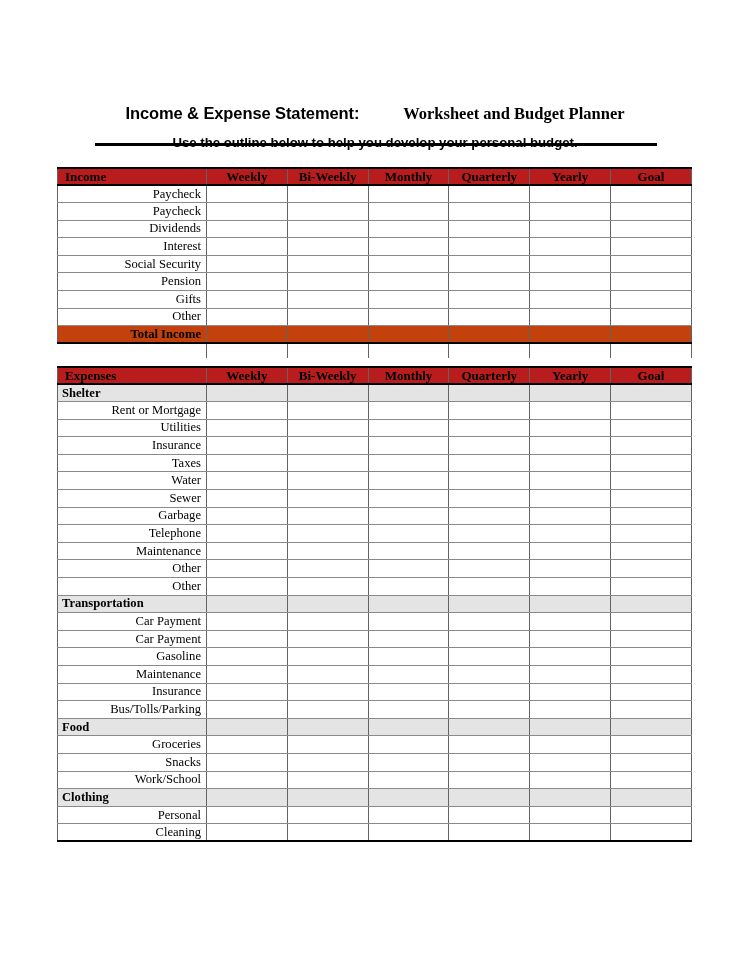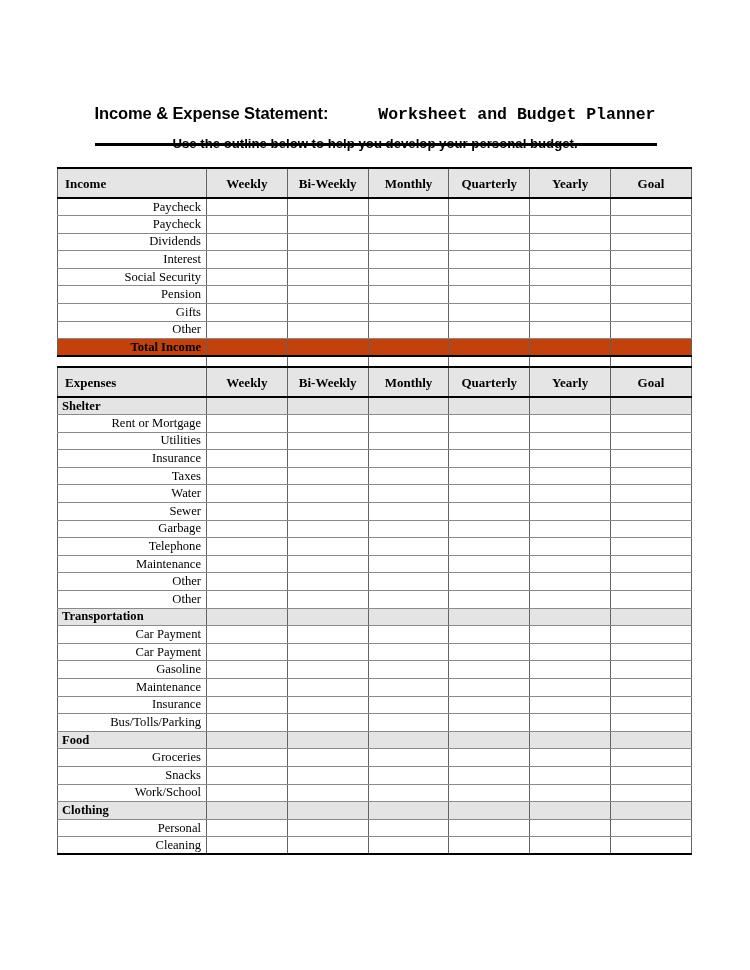--- a/index.html
+++ b/index.html
@@ -39,21 +39,21 @@
     white-space: nowrap;
     margin: 0;
     font-weight: bold;
   }
   .title-sans {
     font-family: "Liberation Sans", sans-serif;
     font-weight: bold;
     letter-spacing: -0.1px;
   }
   .title-serif {
-    font-family: Liberation Mono, monospace;
+    font-family: Liberation Serif, serif;
     font-weight: bold;
     margin-left: 40px;
   }
   .doc-subtitle {
     font-family: "Liberation Sans", sans-serif;
     font-weight: bold;
     font-size: 13.2px;
     line-height: 16px;
     margin: 12px;
     white-space: nowrap;
@@ -94,24 +94,24 @@
     font-size: 12.6px;
     line-height: 15px;
     box-sizing: border-box;
     background: #ffffff;
     overflow: hidden;
     white-space: nowrap;
   }
 
   
   .sheet tr.head-row td {
-    background: #e5e5e5;
+    background: #b91c1c;
     font-weight: bold;
     text-align: center;
-    height: 30px;
+    height: 17px;
     border-top: 2.5px solid #000000;
     border-bottom: 2.5px solid #000000;
     font-size: 13px;
   }
   .sheet tr.head-row td.label-cell {
     text-align: left;
     padding-left: 7px;
   }
 
   

